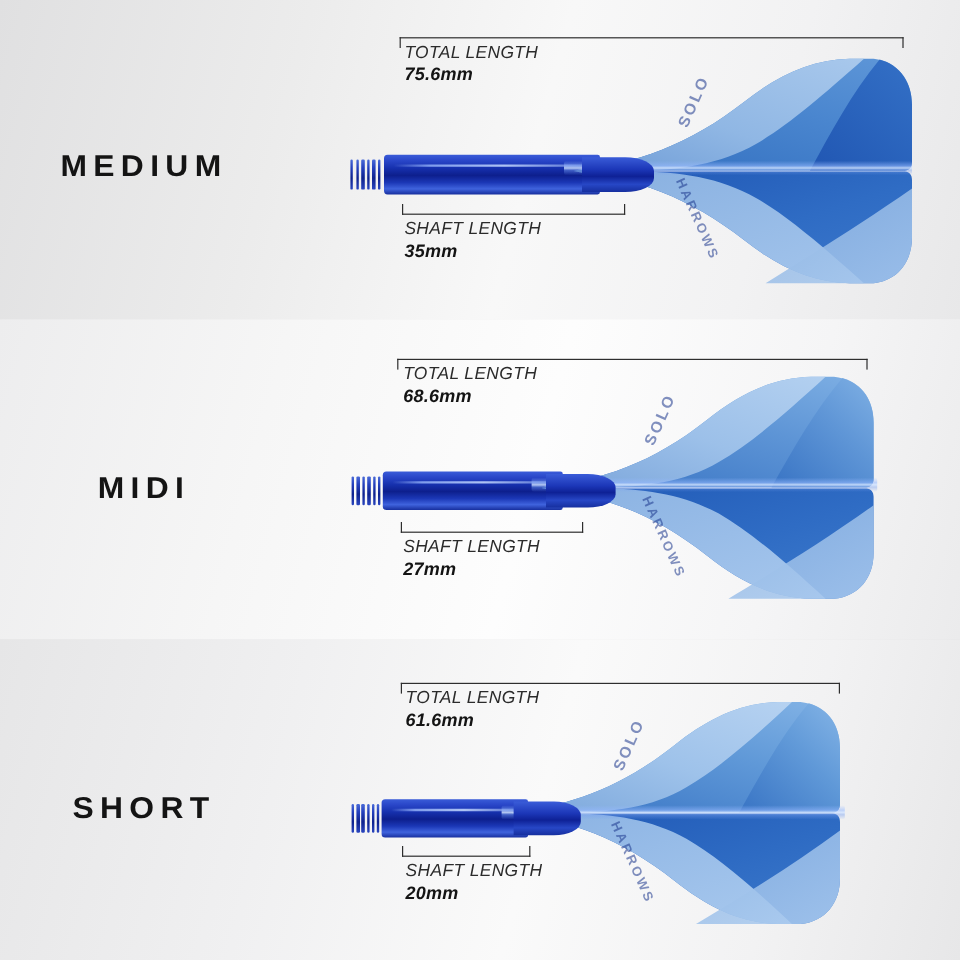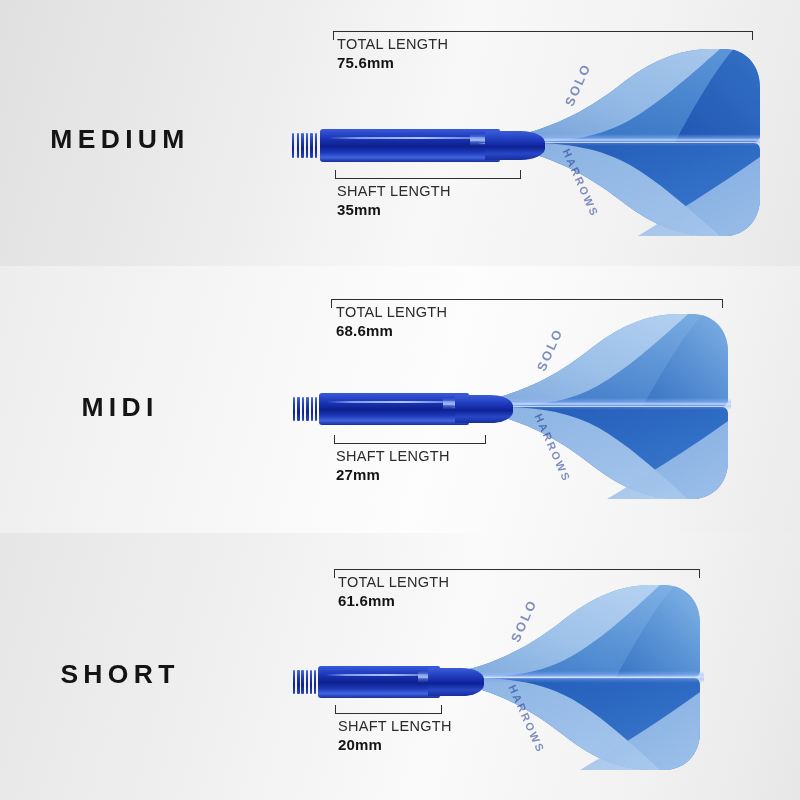--- a/index.html
+++ b/index.html
@@ -34,21 +34,21 @@
     white-space:nowrap;
     text-align:center;
     width:230px;
     left:5px;
   }
 
   .measure{position:absolute;}
   .mline{position:absolute;background:#2e2e2e;}
   .mline.h{height:1px;}
   .mline.v{width:1px;}
-  .mtext{position:absolute;white-space:nowrap;}
+  .mtext{position:absolute;white-space:nowrap;font-style:italic;}
   .mtext .cap{
     display:block;font-size:14.5px;color:#2b2b2b;letter-spacing:.3px;line-height:17px;
   }
   .mtext .val{
     display:block;font-size:15px;color:#141414;font-weight:700;letter-spacing:.2px;line-height:19px;
   }
 
   
   .dart{position:absolute;}
   .shaft-thread{position:absolute;}

